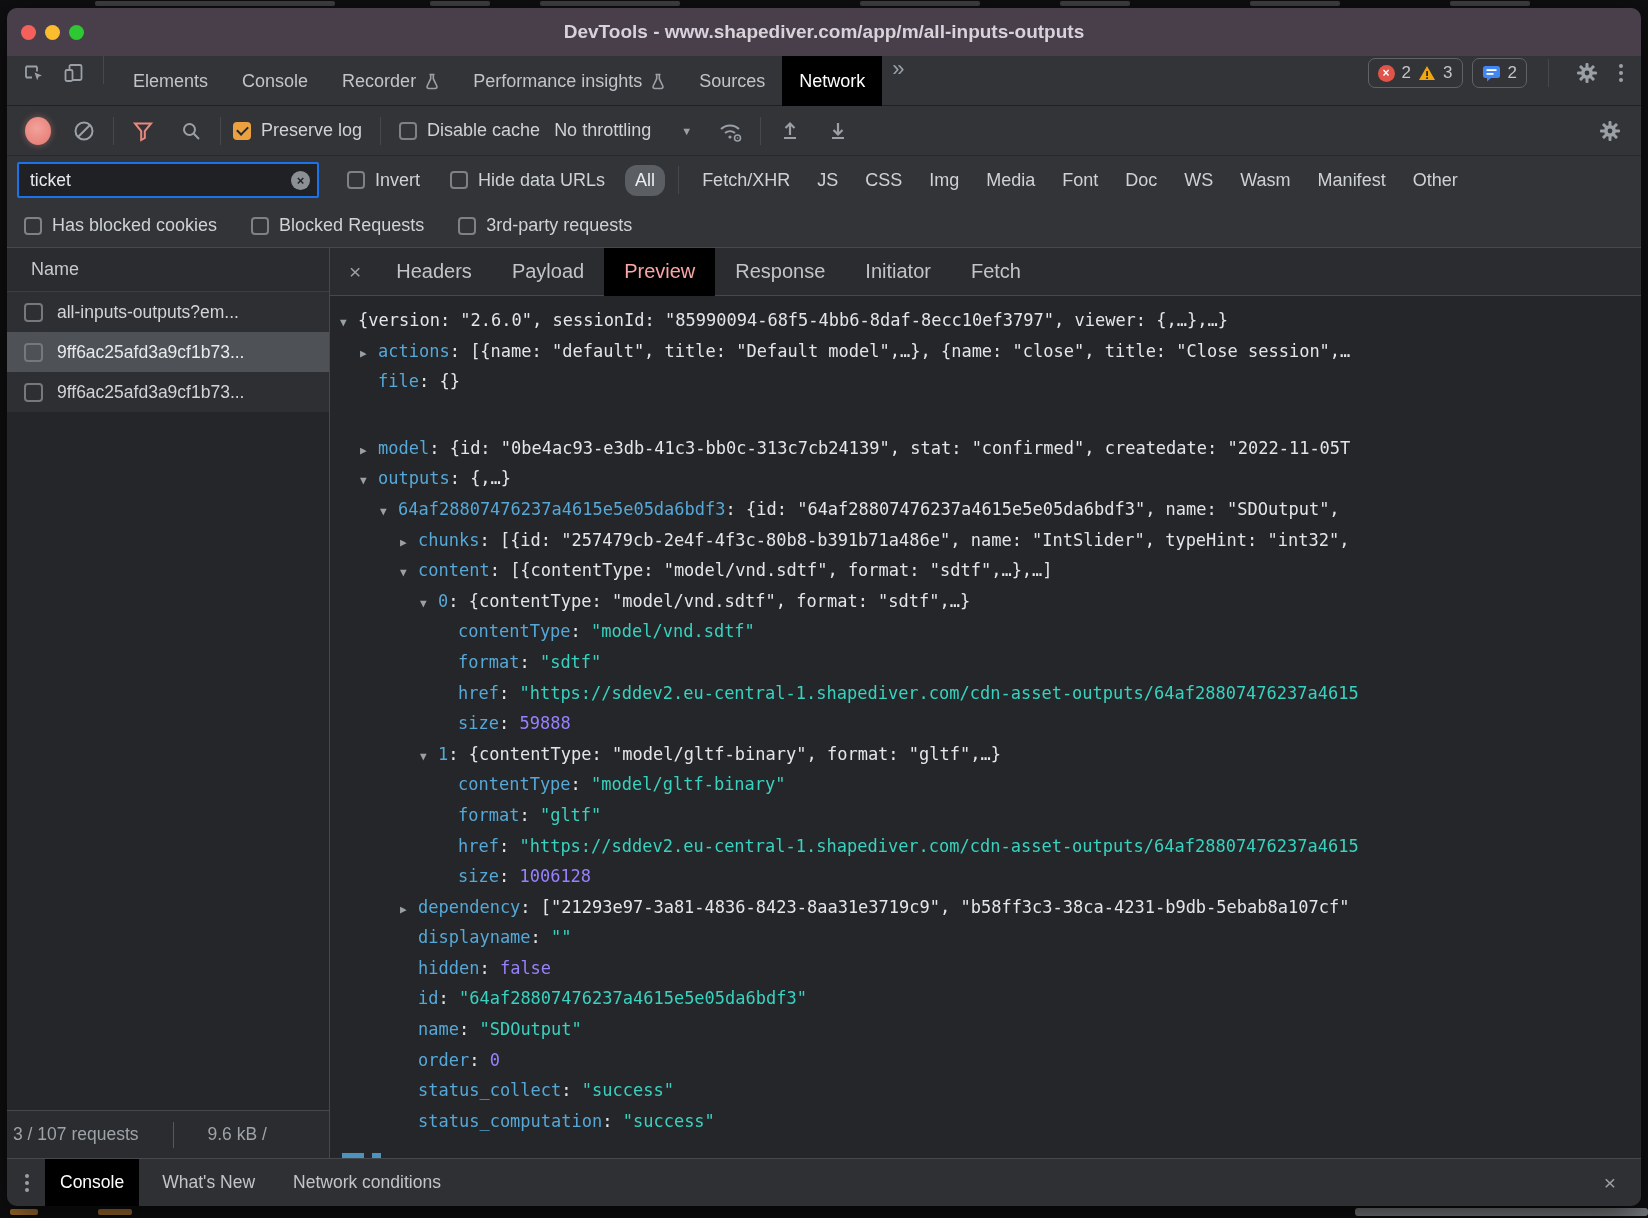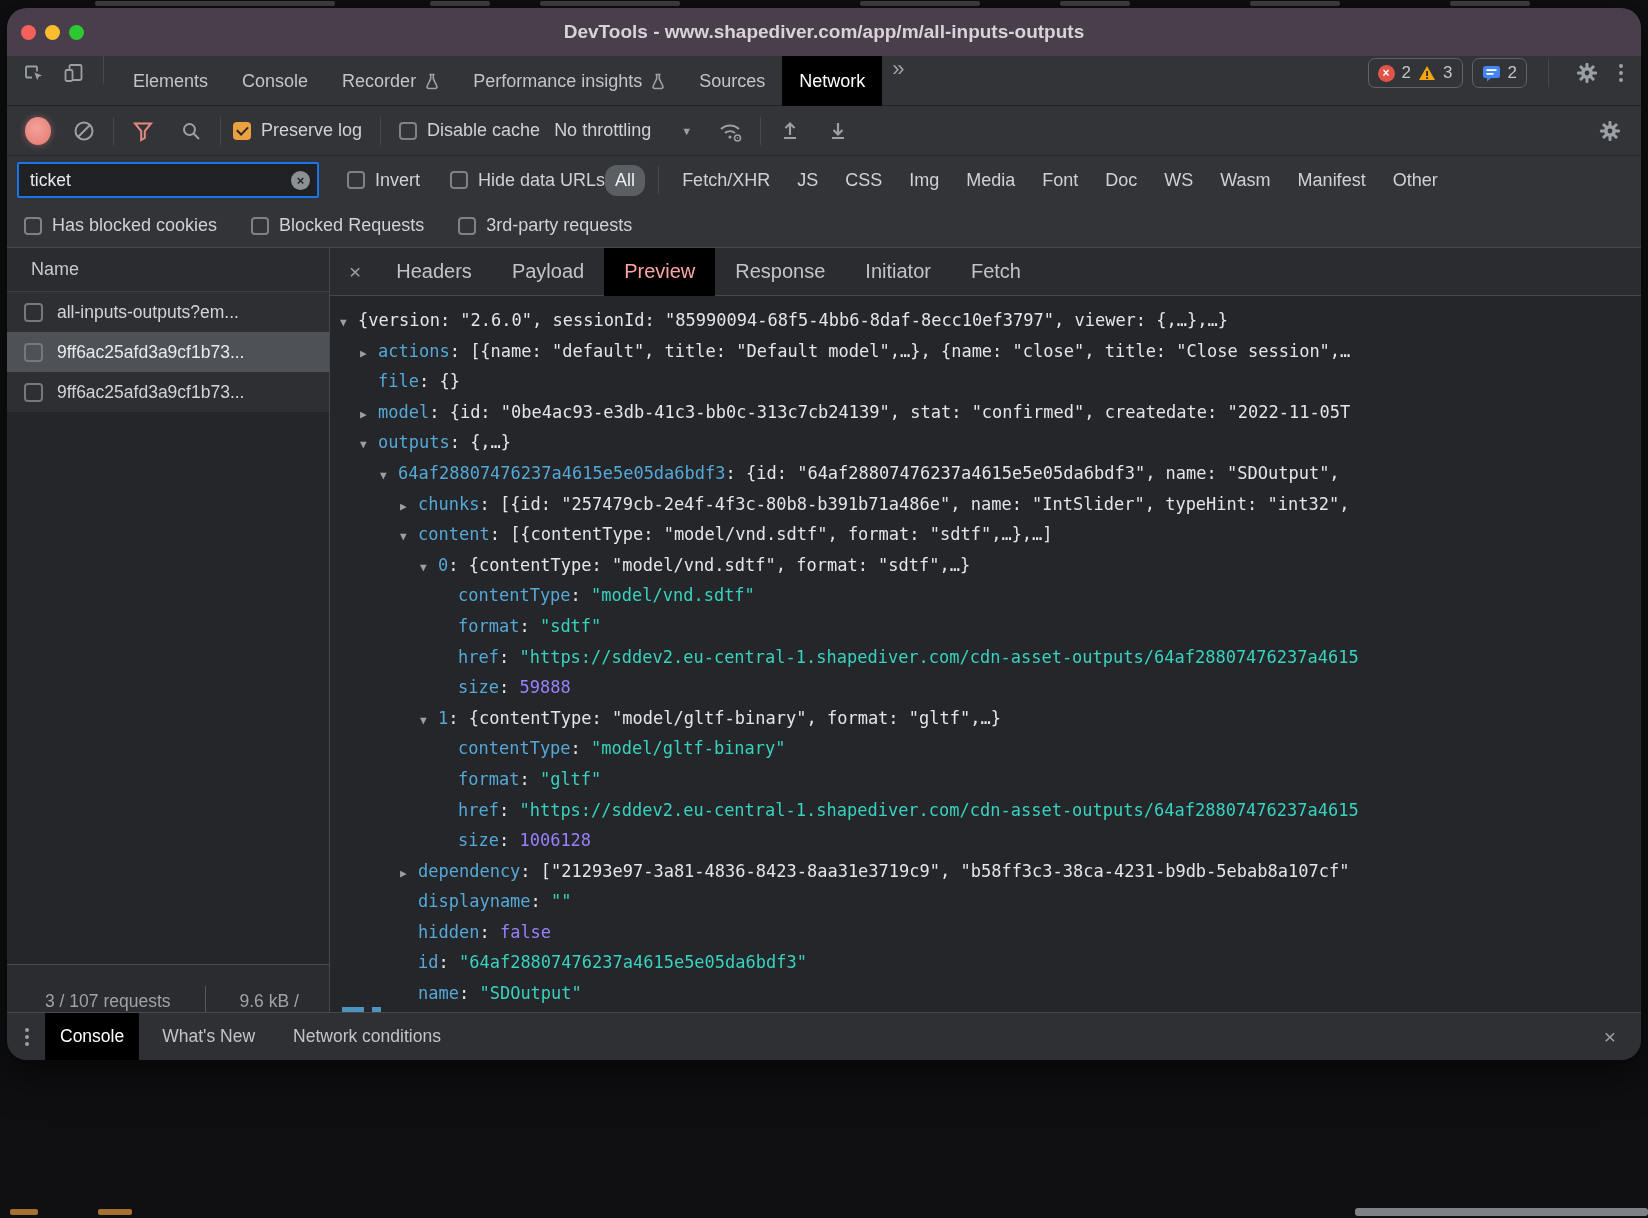--- a/index.html
+++ b/index.html
@@ -9,22 +9,22 @@
     --accent:#1a73e8; --border:#46484c;
   }
   *{box-sizing:border-box}
   body{margin:0;background:#0f0f11;width:1648px;height:1218px;overflow:hidden;
        font-family:"Liberation Sans",sans-serif;-webkit-font-smoothing:antialiased}
   .stage{position:relative;width:1648px;height:1218px}
   .bg-frag{position:absolute;background:#74767a;opacity:.5;border-radius:2px}
   .bg-frag.orange{background:#c08236;opacity:.85}
   .bg-frag.bar{background:#8b8e92;opacity:.9;border-radius:3px}
 
-  .window{position:absolute;left:7px;top:8px;width:1634px;height:1052px;background:var(--content);
-          border-radius:20px;display:flex;flex-direction:column;overflow:hidden;
+  .window{position:absolute;left:7px;top:8px;width:1634px;height:1198px;background:var(--content);
+          border-radius:10px;display:flex;flex-direction:column;overflow:hidden;
           box-shadow:0 12px 40px rgba(0,0,0,.65)}
 
   
   .titlebar{height:48px;background:var(--titlebar);display:flex;align-items:center;position:relative;flex:0 0 auto}
   .traffic{width:15px;height:15px;border-radius:50%;margin-left:9px}
   .traffic:first-child{margin-left:14px}
   .title-text{position:absolute;left:0;right:0;text-align:center;color:#d8d2da;font-size:19px;font-weight:bold}
 
   
   .tabbar{height:50px;background:var(--toolbar);display:flex;align-items:flex-start;border-bottom:1px solid #202124;flex:0 0 auto}
@@ -71,22 +71,22 @@
   .content{flex:1;display:flex;min-height:0}
   .left-panel{width:323px;border-right:1px solid var(--border);display:flex;flex-direction:column;background:var(--content);flex:0 0 auto}
   .lp-header{height:44px;border-bottom:1px solid #3c3e42;display:flex;align-items:center;padding-left:24px;
              color:#c6c9cd;font-size:18px;background:#2a2c30;flex:0 0 auto}
   .req-row{height:40px;display:flex;align-items:center;gap:14px;padding-left:17px;color:#d2d4d7;font-size:17.5px;
            white-space:nowrap;overflow:hidden;flex:0 0 auto}
   .req-row .cb{width:19px;height:19px;border-color:#75797e}
   .req-row.stripe{background:#2e2f33}
   .req-row.selected{background:#4e5156;color:#e8eaed}
   .lp-fill{flex:1}
-  .lp-summary{height:48px;border-top:1px solid var(--border);display:flex;align-items:flex-end;color:#9ea3a8;
-              font-size:17.5px;padding-left:38px;background:#2a2c30;flex:0 0 auto;gap:34px}
+  .lp-summary{height:48px;border-top:1px solid var(--border);display:flex;align-items:center;color:#9ea3a8;
+              font-size:17.5px;padding-left:6px;background:#2a2c30;flex:0 0 auto;gap:34px}
   .v-div{width:1px;height:26px;background:#56585c}
 
   .right-panel{flex:1;display:flex;flex-direction:column;min-width:0}
   .detail-tabs{height:48px;background:#2a2c30;border-bottom:1px solid var(--border);display:flex;align-items:center;flex:0 0 auto}
   .close-x{color:var(--muted);font-size:21px;padding:0 15px 0 19px}
   .dtab{height:48px;display:flex;align-items:center;padding:0 20px;font-size:20px;color:#c1c4c8}
   .dtab.selected{background:#000;color:#fca5a5}
 
   .json-area{flex:1;overflow:hidden;position:relative;padding-top:9px;background:var(--content)}
   .json-line{height:30.6px;line-height:30.6px;white-space:pre;font-family:"DejaVu Sans Mono",monospace;
@@ -288,21 +288,21 @@
 
     <div class="filterbar">
       <div class="filter-input">
         <span class="txt">ticket</span>
         <span class="clear-btn">×</span>
       </div>
       <span class="cb" style="margin-left:28px"></span>
       <span class="cb-label">Invert</span>
       <span class="cb" style="margin-left:30px"></span>
       <span class="cb-label">Hide data URLs</span>
-      <div id="type-pills" class="pills" style="margin-left:0">
+      <div id="type-pills" class="pills" style="margin-left:20px">
           <span class="pill selected">All</span>
           <span class="tb-div" style="margin: 0px 6px;"></span>
           <span class="pill">Fetch/XHR</span>
           <span class="pill">JS</span>
           <span class="pill">CSS</span>
           <span class="pill">Img</span>
           <span class="pill">Media</span>
           <span class="pill">Font</span>
           <span class="pill">Doc</span>
           <span class="pill">WS</span>
@@ -363,21 +363,21 @@
               <div class="dtab">Initiator</div>
               <div class="dtab">Fetch</div>
             </div>
         </div>
         <div class="json-area" id="json-lines">
           <span class="sliver" style="left:12px;width:22px"></span>
           <span class="sliver" style="left:42px;width:9px"></span>
         <div class="json-line" style="padding-left: 10px;"><span class="arrow">▼</span><span class="seg-p">{version: "2.6.0", sessionId: "85990094-68f5-4bb6-8daf-8ecc10ef3797", viewer: {,…},…}</span></div>
             <div class="json-line" style="padding-left: 30px;"><span class="arrow">▶</span><span class="seg-k">actions</span><span class="seg-p">: [{name: "default", title: "Default model",…}, {name: "close", title: "Close session",…</span></div>
             <div class="json-line" style="padding-left: 30px;"><span class="arrow"></span><span class="seg-k">file</span><span class="seg-p">: {}</span></div>
-            <div class="json-line" style="padding-left: 30px;"><span class="arrow">▶</span><span class="seg-k">model</span><span class="seg-p">: {id: "0be4ac93-e3db-41c3-bb0c-313c7cb24139", stat: "confirmed", createdate: "2022-11-05T</span></div>
+            <div class="json-line" style="padding-left: 30px; margin-top: 36px;"><span class="arrow">▶</span><span class="seg-k">model</span><span class="seg-p">: {id: "0be4ac93-e3db-41c3-bb0c-313c7cb24139", stat: "confirmed", createdate: "2022-11-05T</span></div>
             <div class="json-line" style="padding-left: 30px;"><span class="arrow">▼</span><span class="seg-k">outputs</span><span class="seg-p">: {,…}</span></div>
             <div class="json-line" style="padding-left: 50px;"><span class="arrow">▼</span><span class="seg-k">64af28807476237a4615e5e05da6bdf3</span><span class="seg-p">: {id: "64af28807476237a4615e5e05da6bdf3", name: "SDOutput",</span></div>
             <div class="json-line" style="padding-left: 70px;"><span class="arrow">▶</span><span class="seg-k">chunks</span><span class="seg-p">: [{id: "257479cb-2e4f-4f3c-80b8-b391b71a486e", name: "IntSlider", typeHint: "int32",</span></div>
             <div class="json-line" style="padding-left: 70px;"><span class="arrow">▼</span><span class="seg-k">content</span><span class="seg-p">: [{contentType: "model/vnd.sdtf", format: "sdtf",…},…]</span></div>
             <div class="json-line" style="padding-left: 90px;"><span class="arrow">▼</span><span class="seg-k">0</span><span class="seg-p">: {contentType: "model/vnd.sdtf", format: "sdtf",…}</span></div>
             <div class="json-line" style="padding-left: 110px;"><span class="arrow"></span><span class="seg-k">contentType</span><span class="seg-p">: </span><span class="seg-s">"model/vnd.sdtf"</span></div>
             <div class="json-line" style="padding-left: 110px;"><span class="arrow"></span><span class="seg-k">format</span><span class="seg-p">: </span><span class="seg-s">"sdtf"</span></div>
             <div class="json-line" style="padding-left: 110px;"><span class="arrow"></span><span class="seg-k">href</span><span class="seg-p">: </span><span class="seg-s">"https://sddev2.eu-central-1.shapediver.com/cdn-asset-outputs/64af28807476237a4615</span></div>
             <div class="json-line" style="padding-left: 110px;"><span class="arrow"></span><span class="seg-k">size</span><span class="seg-p">: </span><span class="seg-n">59888</span></div>
             <div class="json-line" style="padding-left: 90px;"><span class="arrow">▼</span><span class="seg-k">1</span><span class="seg-p">: {contentType: "model/gltf-binary", format: "gltf",…}</span></div>

